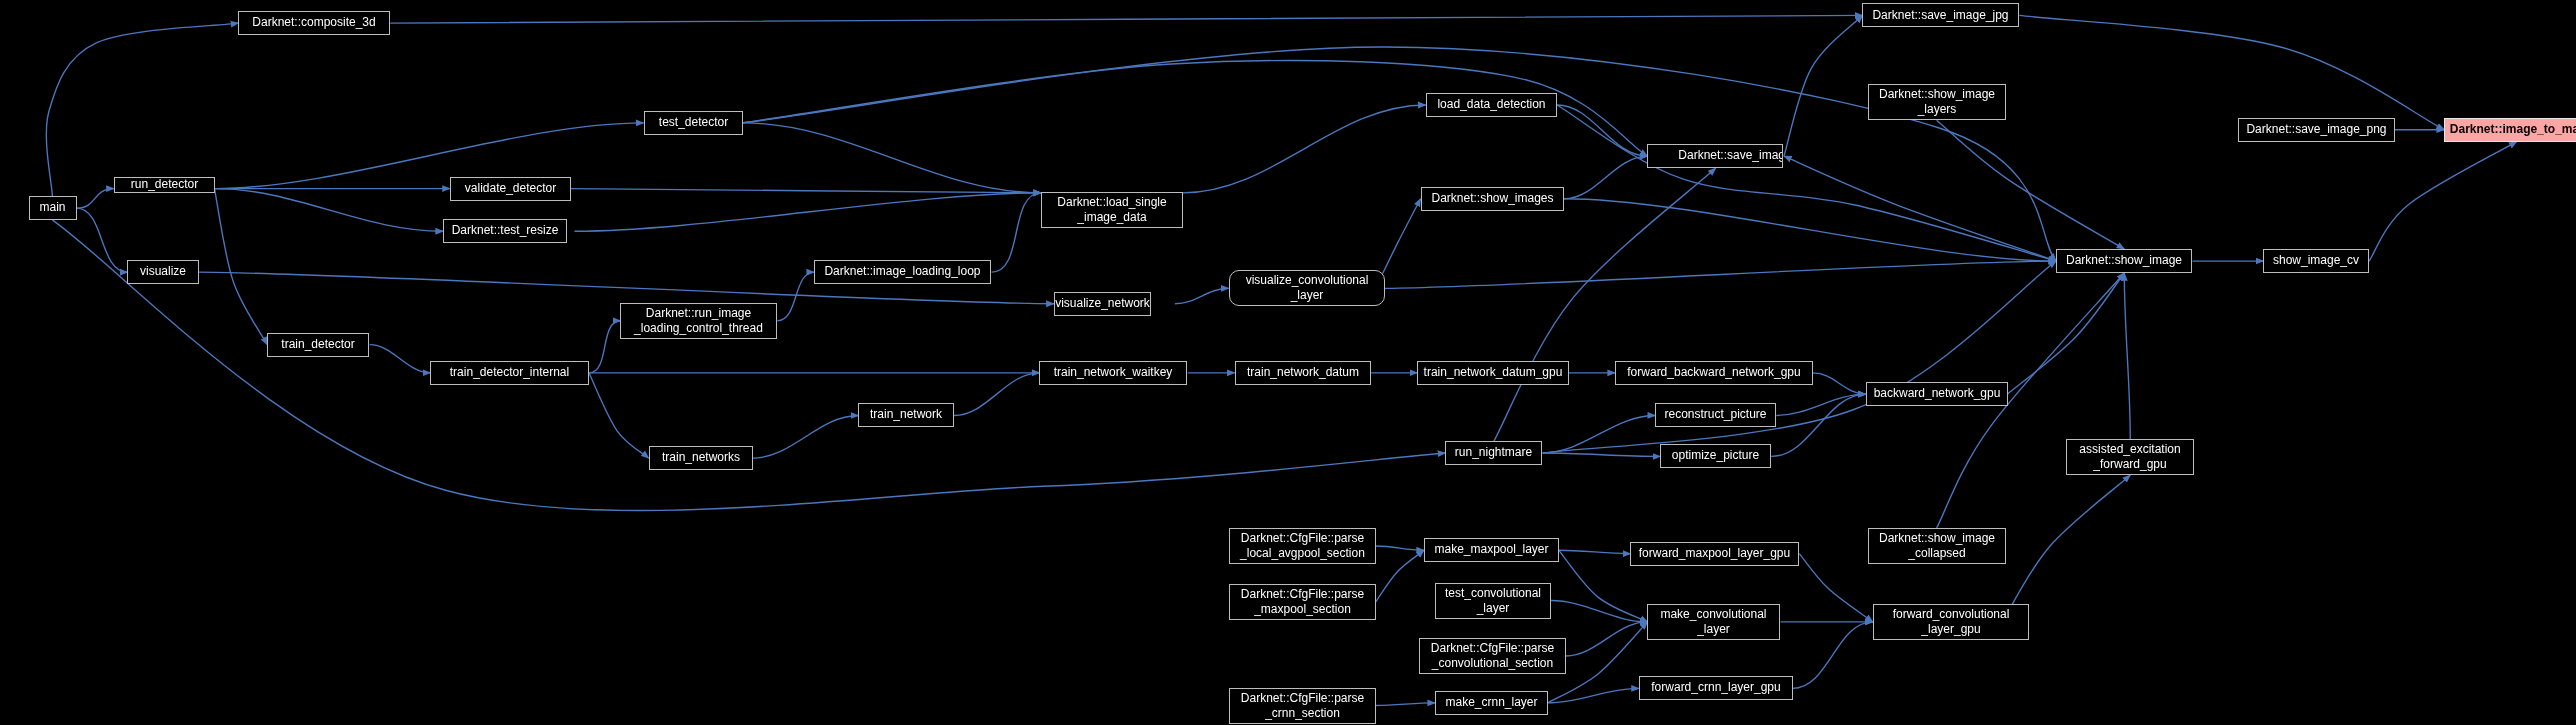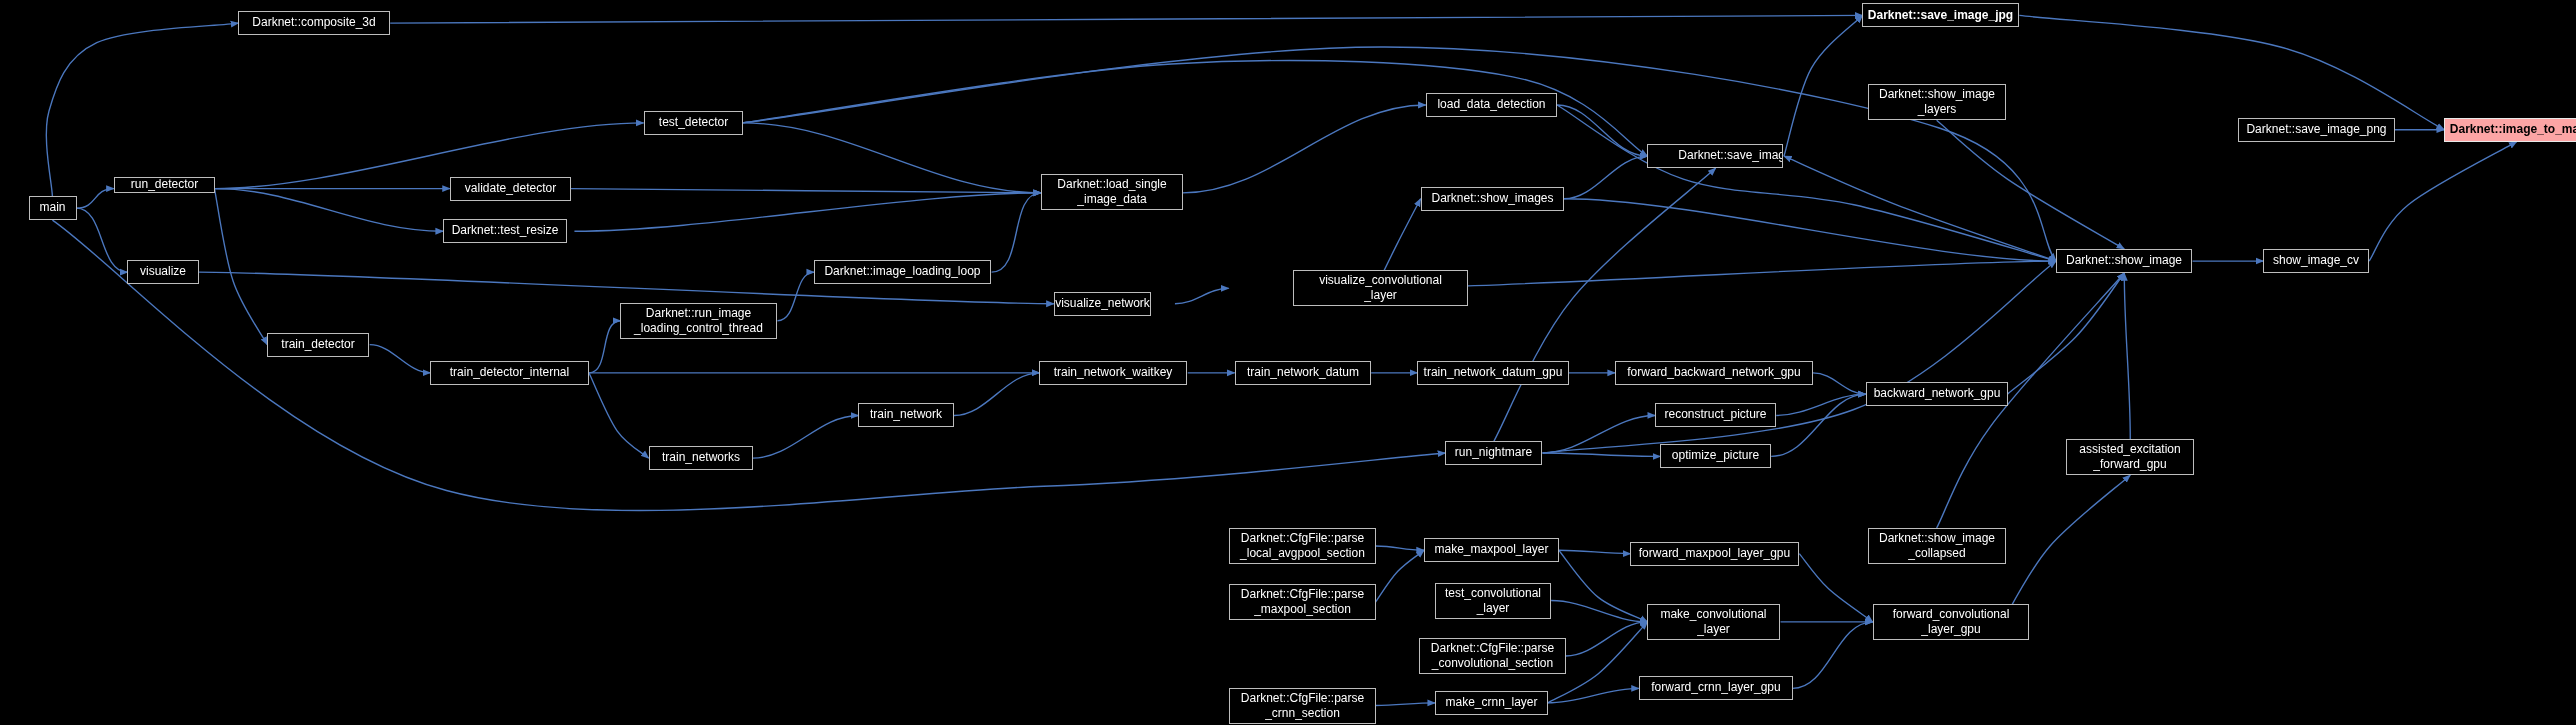--- a/index.html
+++ b/index.html
@@ -125,45 +125,45 @@
       <path class="edge" d="M1812,769 C1848.4,769 1871.6,729 1908,729" stroke="#4b77be" marker-end="url(#arrow)"></path>
       <path class="edge" d="M1589,827 C1614,827 1634,824 1659,824" stroke="#4b77be" marker-end="url(#arrow)"></path>
       <path class="edge" d="M1791,824 C1800.8333333333333,818.3333333333334 1830.5,805.8333333333334 1850,790 C1869.5,774.1666666666666 1898.3333333333333,739.1666666666666 1908,729" stroke="#4b77be" marker-end="url(#arrow)"></path>
       <path class="edge" d="M1791,824 C1828.9197178259544,824 1860.0802821740456,807 1898,807" stroke="#4b77be" marker-end="url(#arrow)"></path>
       <path class="edge" d="M2078,807 C2120.751608156887,807 2129.248391843113,729 2172,729" stroke="#4b77be" marker-end="url(#arrow)"></path>
       <path class="edge" d="M2064,729 C2101.8,729 2134.2,729 2172,729" stroke="#4b77be" marker-end="url(#arrow)"></path>
       <path class="edge" d="M2324,729 C2333.3333333333335,714.1666666666666 2355,668.6666666666666 2380,640 C2405,611.3333333333334 2458.3333333333335,570.8333333333334 2474,557" stroke="#4b77be" marker-end="url(#arrow)"></path>
     </svg>
   <div class="node-layer">
       <div class="node" style="left: 218px; top: 11px; width: 152px; height: 24px;">Darknet::composite_3d</div>
-      <div class="node" style="left: 1842px; top: 3.4px; width: 157px; height: 24px; font-weight: bold;">Darknet::save_image_jpg</div>
+      <div class="node" style="left: 1842px; top: 3.4px; width: 157px; height: 24px;">Darknet::save_image_jpg</div>
       <div class="node" style="left: 8.5px; top: 196px; width: 48px; height: 24px;">main</div>
       <div class="node" style="left: 94px; top: 177px; width: 101px; height: 16px;">run_detector</div>
       <div class="node" style="left: 624px; top: 111px; width: 99px; height: 24px;">test_detector</div>
       <div class="node" style="left: 430px; top: 177px; width: 121px; height: 24px;">validate_detector</div>
       <div class="node" style="left: 423px; top: 219px; width: 124px; height: 24px;">Darknet::test_resize</div>
       <div class="node" style="left: 107px; top: 260px; width: 72px; height: 24px;">visualize</div>
       <div class="node" style="left: 247px; top: 333px; width: 102px; height: 24px;">train_detector</div>
       <div class="node" style="left: 410px; top: 361px; width: 159px; height: 24px;">train_detector_internal</div>
       <div class="node" style="left: 600px; top: 303px; width: 157px; height: 36px;">Darknet::run_image
 _loading_control_thread</div>
       <div class="node" style="left: 794px; top: 260px; width: 177px; height: 24px;">Darknet::image_loading_loop</div>
-      <div class="node" style="left: 1021px; top: 174px; width: 142px; height: 36px;">Darknet::load_single
+      <div class="node" style="left: 1021px; top: 192px; width: 142px; height: 36px;">Darknet::load_single
 _image_data</div>
       <div class="node" style="left: 1406px; top: 93px; width: 131px; height: 24px;">load_data_detection</div>
       <div class="node" style="left: 1627px; top: 144px; width: 136px; height: 24px; padding-left: 40px;">Darknet::save_image</div>
       <div class="node" style="left: 1401px; top: 187px; width: 143px; height: 24px;">Darknet::show_images</div>
       <div class="node" style="left: 1848px; top: 84px; width: 138px; height: 36px;">Darknet::show_image
 _layers</div>
       <div class="node" style="left: 2218px; top: 118px; width: 157px; height: 24px;">Darknet::save_image_png</div>
       <div class="node highlight" style="left: 2424px; top: 118px; width: 145px; height: 24px;">Darknet::image_to_mat</div>
       <div class="node" style="left: 2036px; top: 249px; width: 136px; height: 24px;">Darknet::show_image</div>
       <div class="node" style="left: 2243px; top: 249px; width: 106px; height: 24px;">show_image_cv</div>
       <div class="node" style="left: 1034px; top: 292px; width: 97px; height: 24px;">visualize_network</div>
-      <div class="node" style="left: 1273px; top: 270px; width: 175px; height: 36px;">visualize_convolutional
+      <div class="node" style="left: 1209px; top: 270px; width: 156px; height: 36px; border-radius: 10px;">visualize_convolutional
 _layer</div>
       <div class="node" style="left: 1019px; top: 361px; width: 148px; height: 24px;">train_network_waitkey</div>
       <div class="node" style="left: 1215px; top: 361px; width: 136px; height: 24px;">train_network_datum</div>
       <div class="node" style="left: 1397px; top: 361px; width: 152px; height: 24px;">train_network_datum_gpu</div>
       <div class="node" style="left: 1595px; top: 361px; width: 198px; height: 24px;">forward_backward_network_gpu</div>
       <div class="node" style="left: 1846px; top: 382px; width: 142px; height: 24px;">backward_network_gpu</div>
       <div class="node" style="left: 1635px; top: 403px; width: 121px; height: 24px;">reconstruct_picture</div>
       <div class="node" style="left: 1425px; top: 441px; width: 97px; height: 24px;">run_nightmare</div>
       <div class="node" style="left: 1640px; top: 444px; width: 111px; height: 24px;">optimize_picture</div>
       <div class="node" style="left: 838px; top: 403px; width: 96px; height: 24px;">train_network</div>

